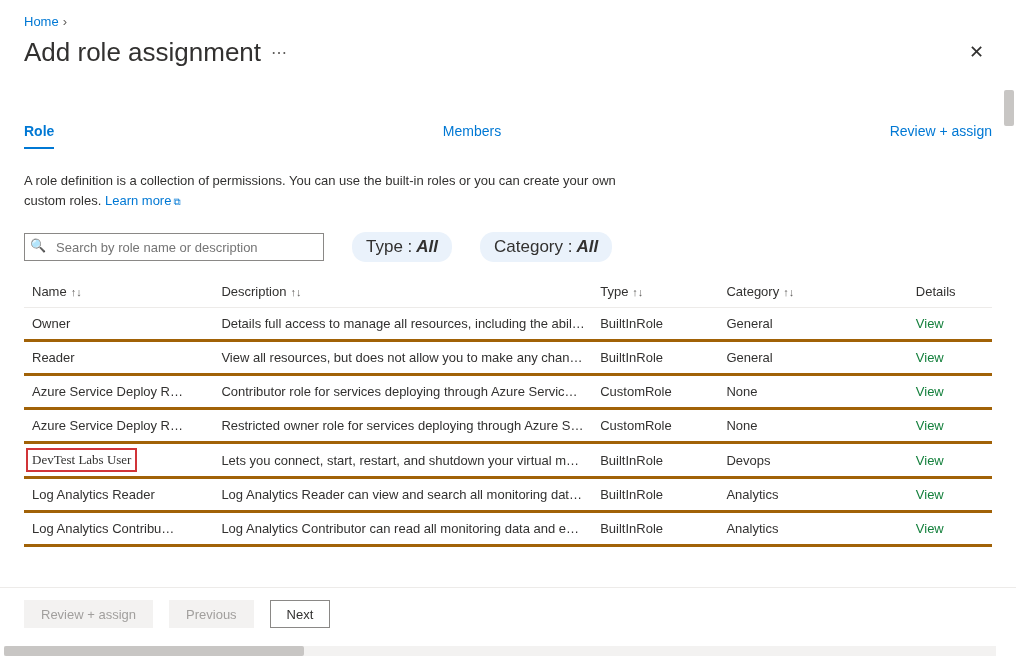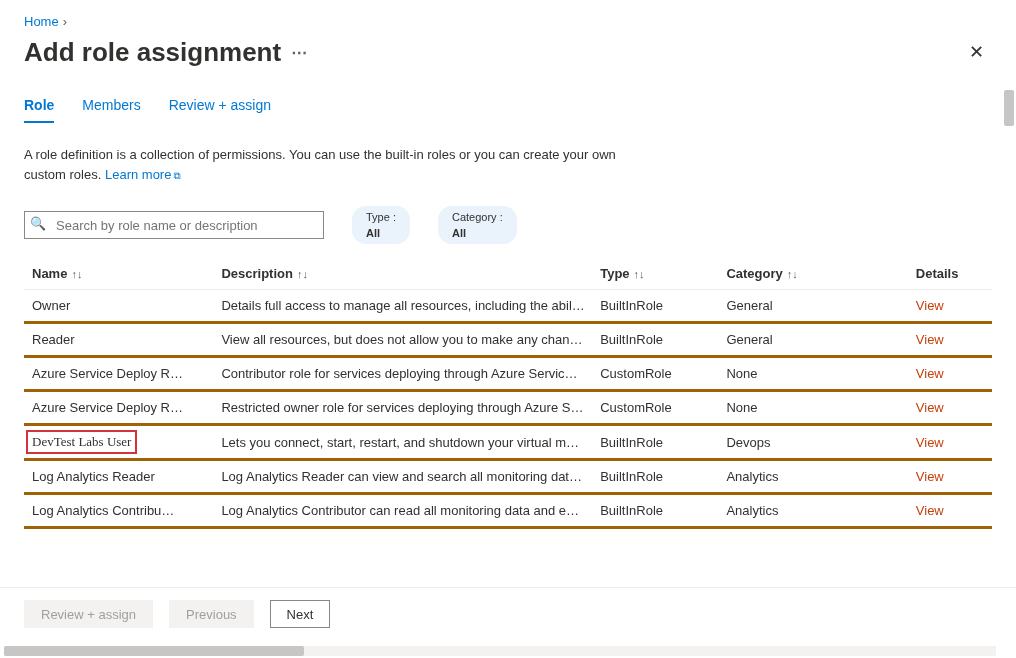--- a/index.html
+++ b/index.html
@@ -2,41 +2,41 @@
 <html><head>
 <meta charset="utf-8">
 <style>
   * { box-sizing: border-box; }
   html, body { margin:0; padding:0; font-family: "Segoe UI", Arial, sans-serif; font-size:13px; color:#323130; background:#fff; }
   .page { width:1016px; height:658px; position:relative; overflow:auto; }
   .inner { padding:12px 24px 0 24px; }
   .breadcrumb { display:flex; align-items:center; gap:4px; font-size:13px; color:#0078d4; padding:2px 0 6px 0;}
   .breadcrumb .sep { color:#605e5c; }
   .title-row { display:flex; align-items:center; justify-content:space-between; }
-  .title { font-size:26px; font-weight:700; color:#323130; display:flex; align-items:center; gap:10px;}
+  .title { font-size:26px; font-weight:400; color:#323130; display:flex; align-items:center; gap:10px;}
   .title .dots { color:#605e5c; font-size:16px; letter-spacing:2px;}
   .close-x { font-size:18px; color:#323130; cursor:pointer; padding:6px 8px; }
-  .tabs { display:flex; gap:28px; margin-top:22px; border-bottom:0; }
+  .tabs { display:flex; gap:10px; margin-top:48px; border-bottom:0;justify-content:space-between; }
   .tab { font-size:14px; color:#0078d4; padding:6px 0 10px 0; cursor:pointer; position:relative;}
   .tab.active { font-weight:600; }
   .tab.active::after { content:""; position:absolute; left:0; right:0; bottom:0; height:2px; background:#0078d4;}
   .desc { margin-top:22px; color:#323130; line-height:1.5; max-width:620px;}
   .desc a { color:#0078d4; text-decoration:none; }
   .ext-icon { font-size:10px; margin-left:2px; }
   .filters { display:flex; align-items:center; gap:28px; margin-top:22px;}
   .search { position:relative; width:300px; }
   .search input { width:100%; height:28px; border:1px solid #8a8886; padding:0 8px 0 31px; font-size:13px; color:#605e5c; background:#fff;}
   .search .icon { position:absolute; left:6px; top:5px; color:#0078d4; font-size:13px;}
-  .pill { background:#eaf2fb; border-radius:14px; padding:5px 14px; font-size:11px; color:#323130; display:inline-flex; gap:4px; cursor:pointer;flex-direction:column;}
-  .pill .bold { font-weight:700; }
+  .pill { background:#eaf2fb; border-radius:14px; padding:5px 14px; font-size:17px; color:#323130; display:inline-flex; gap:4px; cursor:pointer;}
+  .pill .bold { font-weight:700;font-style:italic; }
   .table { width:100%; margin-top:14px; border-collapse:collapse; table-layout:fixed;}
-  .table th { text-align:left; font-size:13px; font-weight:700; color:#323130; padding:8px 6px 8px 8px; border-bottom:1px solid #edebe9; white-space:nowrap;}
+  .table th { text-align:left; font-size:13px; font-weight:400; color:#323130; padding:8px 6px 8px 8px; border-bottom:1px solid #edebe9; white-space:nowrap;}
   .table th .sort { font-size:11px; color:#605e5c; margin-left:4px; display:inline-block; line-height:1;}
   .table td { padding:8px 6px 8px 8px; border-bottom:3px solid #a16207; font-size:13px; color:#323130; white-space:nowrap; overflow:hidden; text-overflow:ellipsis;}
-  .table td.link a { color:#c2410c; text-decoration:none;text-align:center; }
+  .table td.link a { color:#15803d; text-decoration:none;text-align:center; }
   .col-name { width:180px;}
   .col-desc { width:360px;}
   .col-type { width:120px;}
   .col-cat { width:180px;}
   .col-det { width:80px;}
   .highlight-box { border:2px solid #d13438; display:inline-block; padding:2px 4px; margin:-4px -6px;font-family:Liberation Serif, serif; }
   .footer { position:absolute; left:0; right:0; bottom:18px; padding:12px 24px; background:#fff; display:flex; gap:16px; border-top:1px solid #edebe9;}
   .btn { height:28px; padding:0 16px; font-size:13px; border:1px solid transparent; cursor:pointer; }
   .btn.disabled { background:#f3f2f1; color:#a19f9d; cursor:default;}
   .btn.secondary { background:#fff; color:#323130; border:1px solid #8a8886;}

